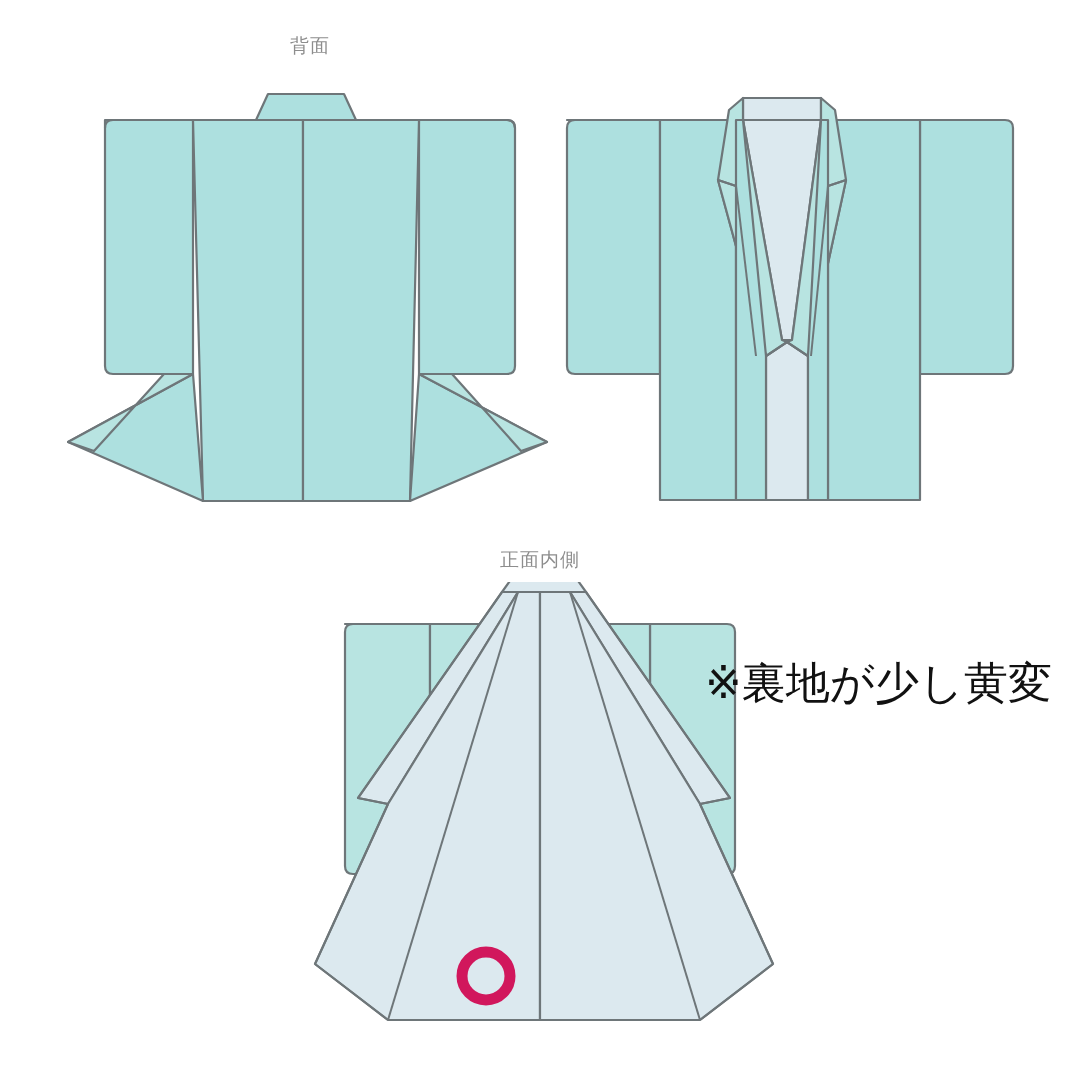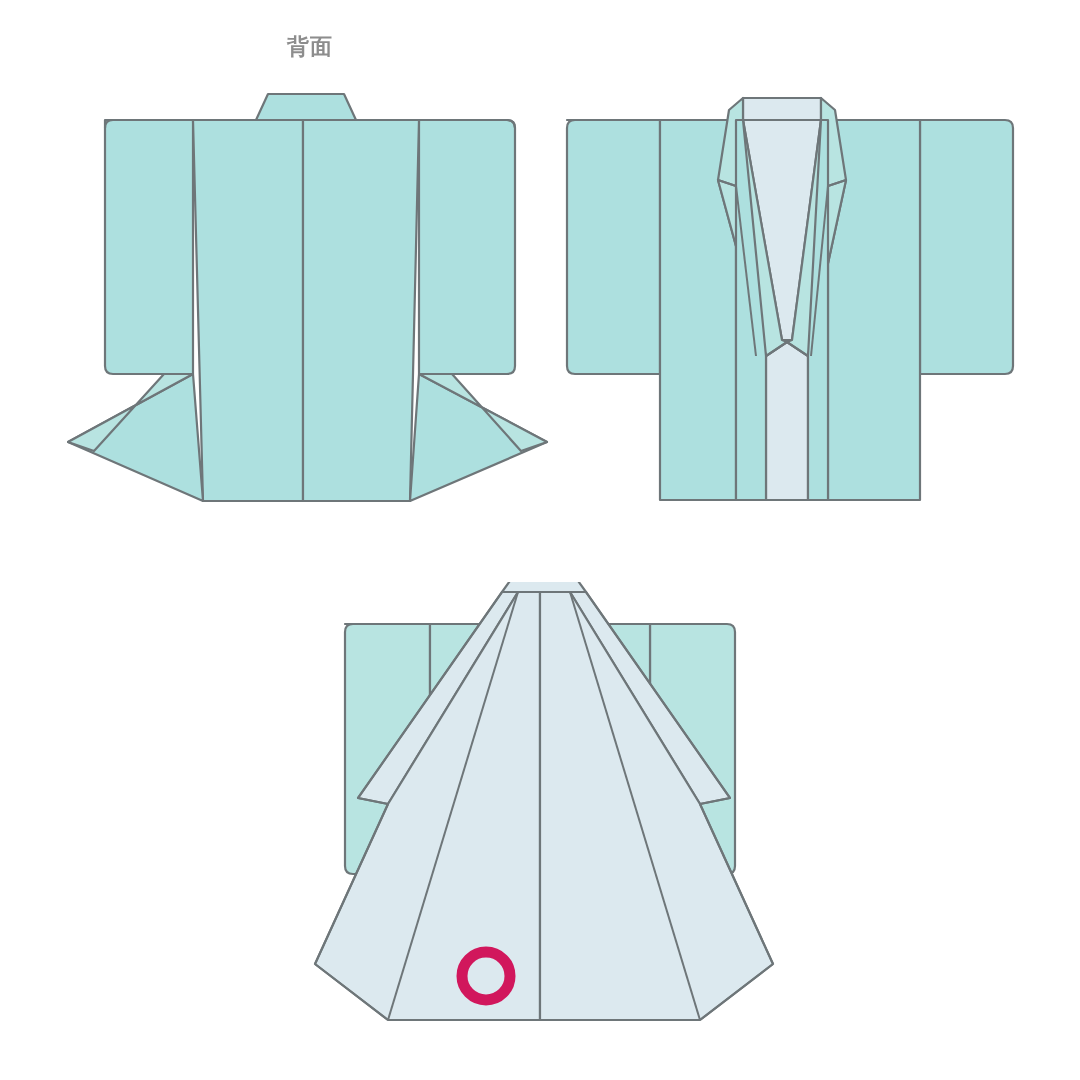--- a/index.html
+++ b/index.html
@@ -19,22 +19,22 @@
     width: 1080px;
     height: 1080px;
   }
   .panel {
     position: absolute;
   }
   .panel-title {
     position: absolute;
     width: 100%;
     text-align: center;
-    font-size: 22px;
-    font-weight: 700;
+    font-size: 19px;
+    font-weight: 400;
     color: #8d8d8d;
     letter-spacing: 1px;
     line-height: 1;
     user-select: none;
   }
   #panel-back {
     left: 60px;
     top: 36px;
     width: 500px;
     height: 500px;
@@ -147,20 +147,21 @@
         <path d="M 288 52 L 288 432"></path>
         <path d="M 120 52 L 120 432"></path>
         <path d="M 380 52 L 380 432"></path>
         <path d="M 120 432 L 380 432"></path>
         <path d="M 226 288 L 247 274 L 268 288"></path>
       </g>
     </svg>
   </div>
 
   <div class="panel" id="panel-inside">
+    <div class="panel-title">正面内側</div>
     <svg class="fig" width="500" height="480" viewBox="0 0 500 480">
       <g stroke="#6e7679" stroke-width="2.2" stroke-linejoin="round">
 
         <path d="M 55 42 L 140 42 L 140 292 L 63 292 Q 55 292 55 284 L 55 50 Q 55 42 63 42 Z" fill="#b8e4e1"></path>
         <path d="M 360 42 L 437 42 Q 445 42 445 50 L 445 284 Q 445 292 437 292 L 360 292 Z" fill="#b8e4e1"></path>
         <path d="M 140 42 L 250 42 L 250 292 L 140 292 Z" fill="#b8e4e1"></path>
         <path d="M 250 42 L 360 42 L 360 292 L 250 292 Z" fill="#b8e4e1"></path>
 
         <path d="M 212 10 L 228 10 L 98 222 L 68 216 Z" fill="#dce9ef"></path>
 
@@ -183,14 +184,15 @@
         <path d="M 410 438 L 483 382"></path>
         <path d="M 98 438 L 410 438"></path>
         <path d="M 98 222 L 25 382"></path>
         <path d="M 410 222 L 483 382"></path>
       </g>
 
       <circle cx="196" cy="394" r="24" fill="none" stroke="#d1175c" stroke-width="11"></circle>
     </svg>
   </div>
 
+  <div class="note">※裏地が少し黄変</div>
 
 </div>
 
 </body></html>

